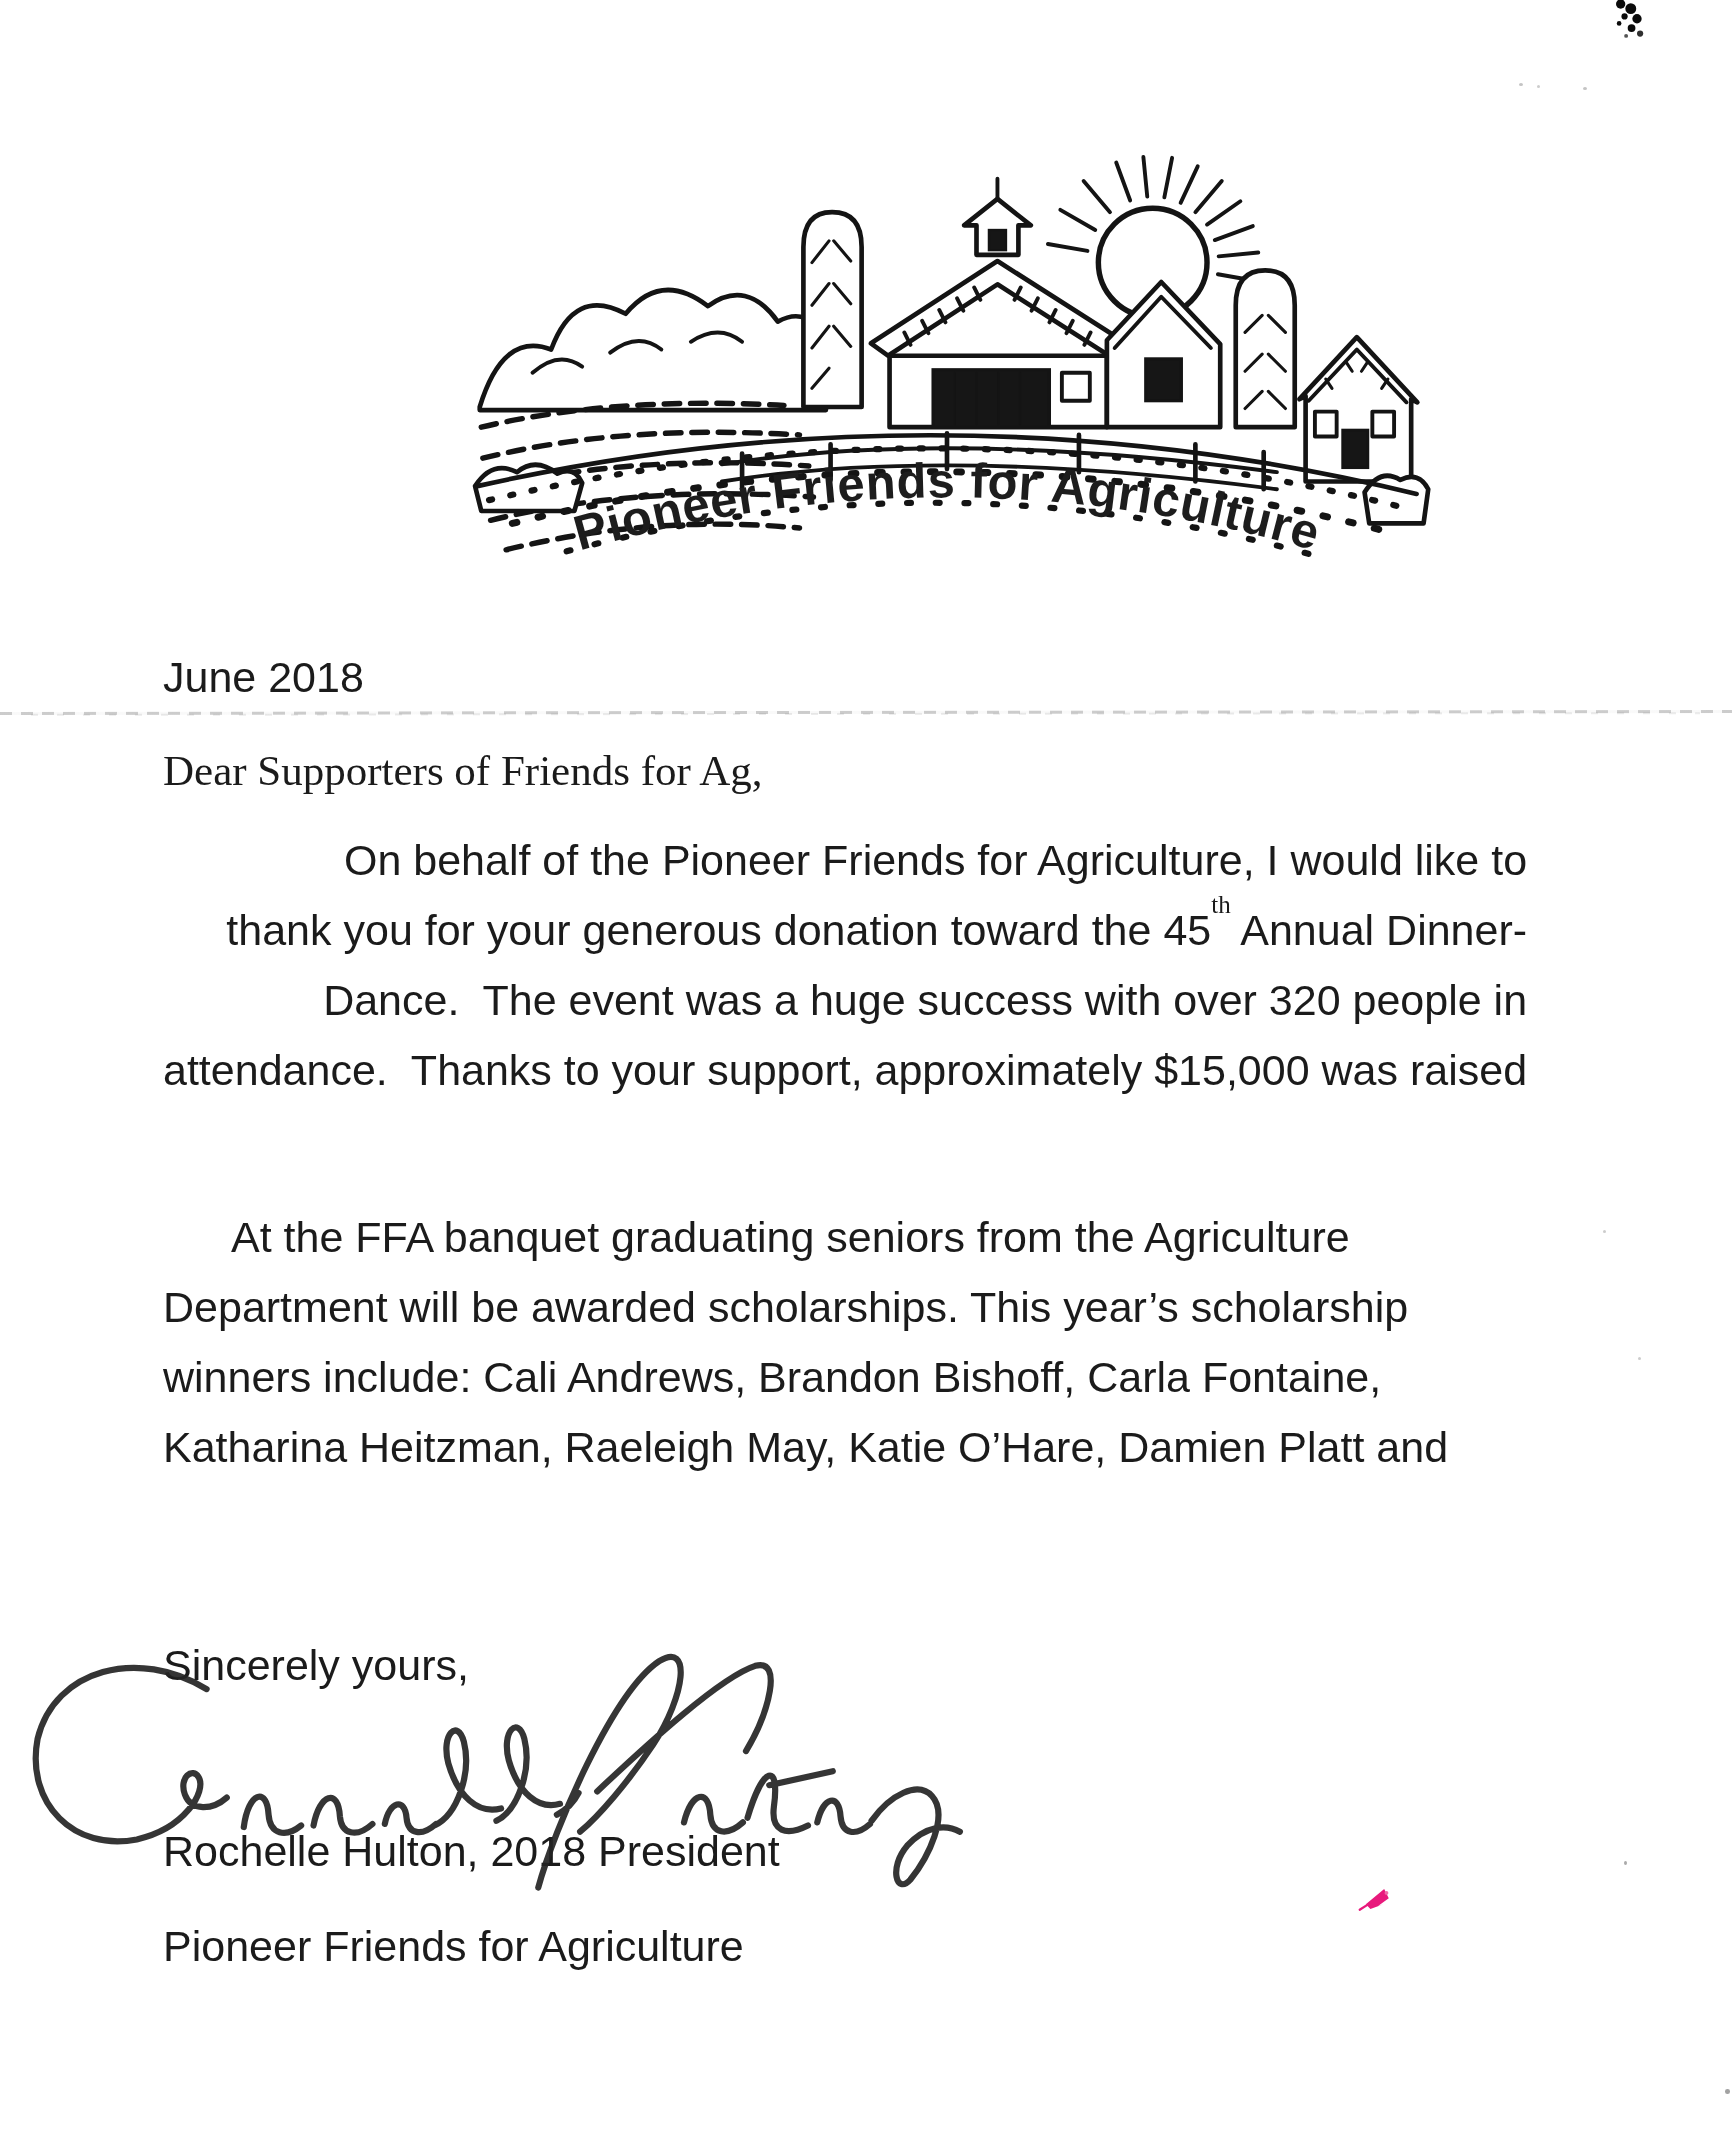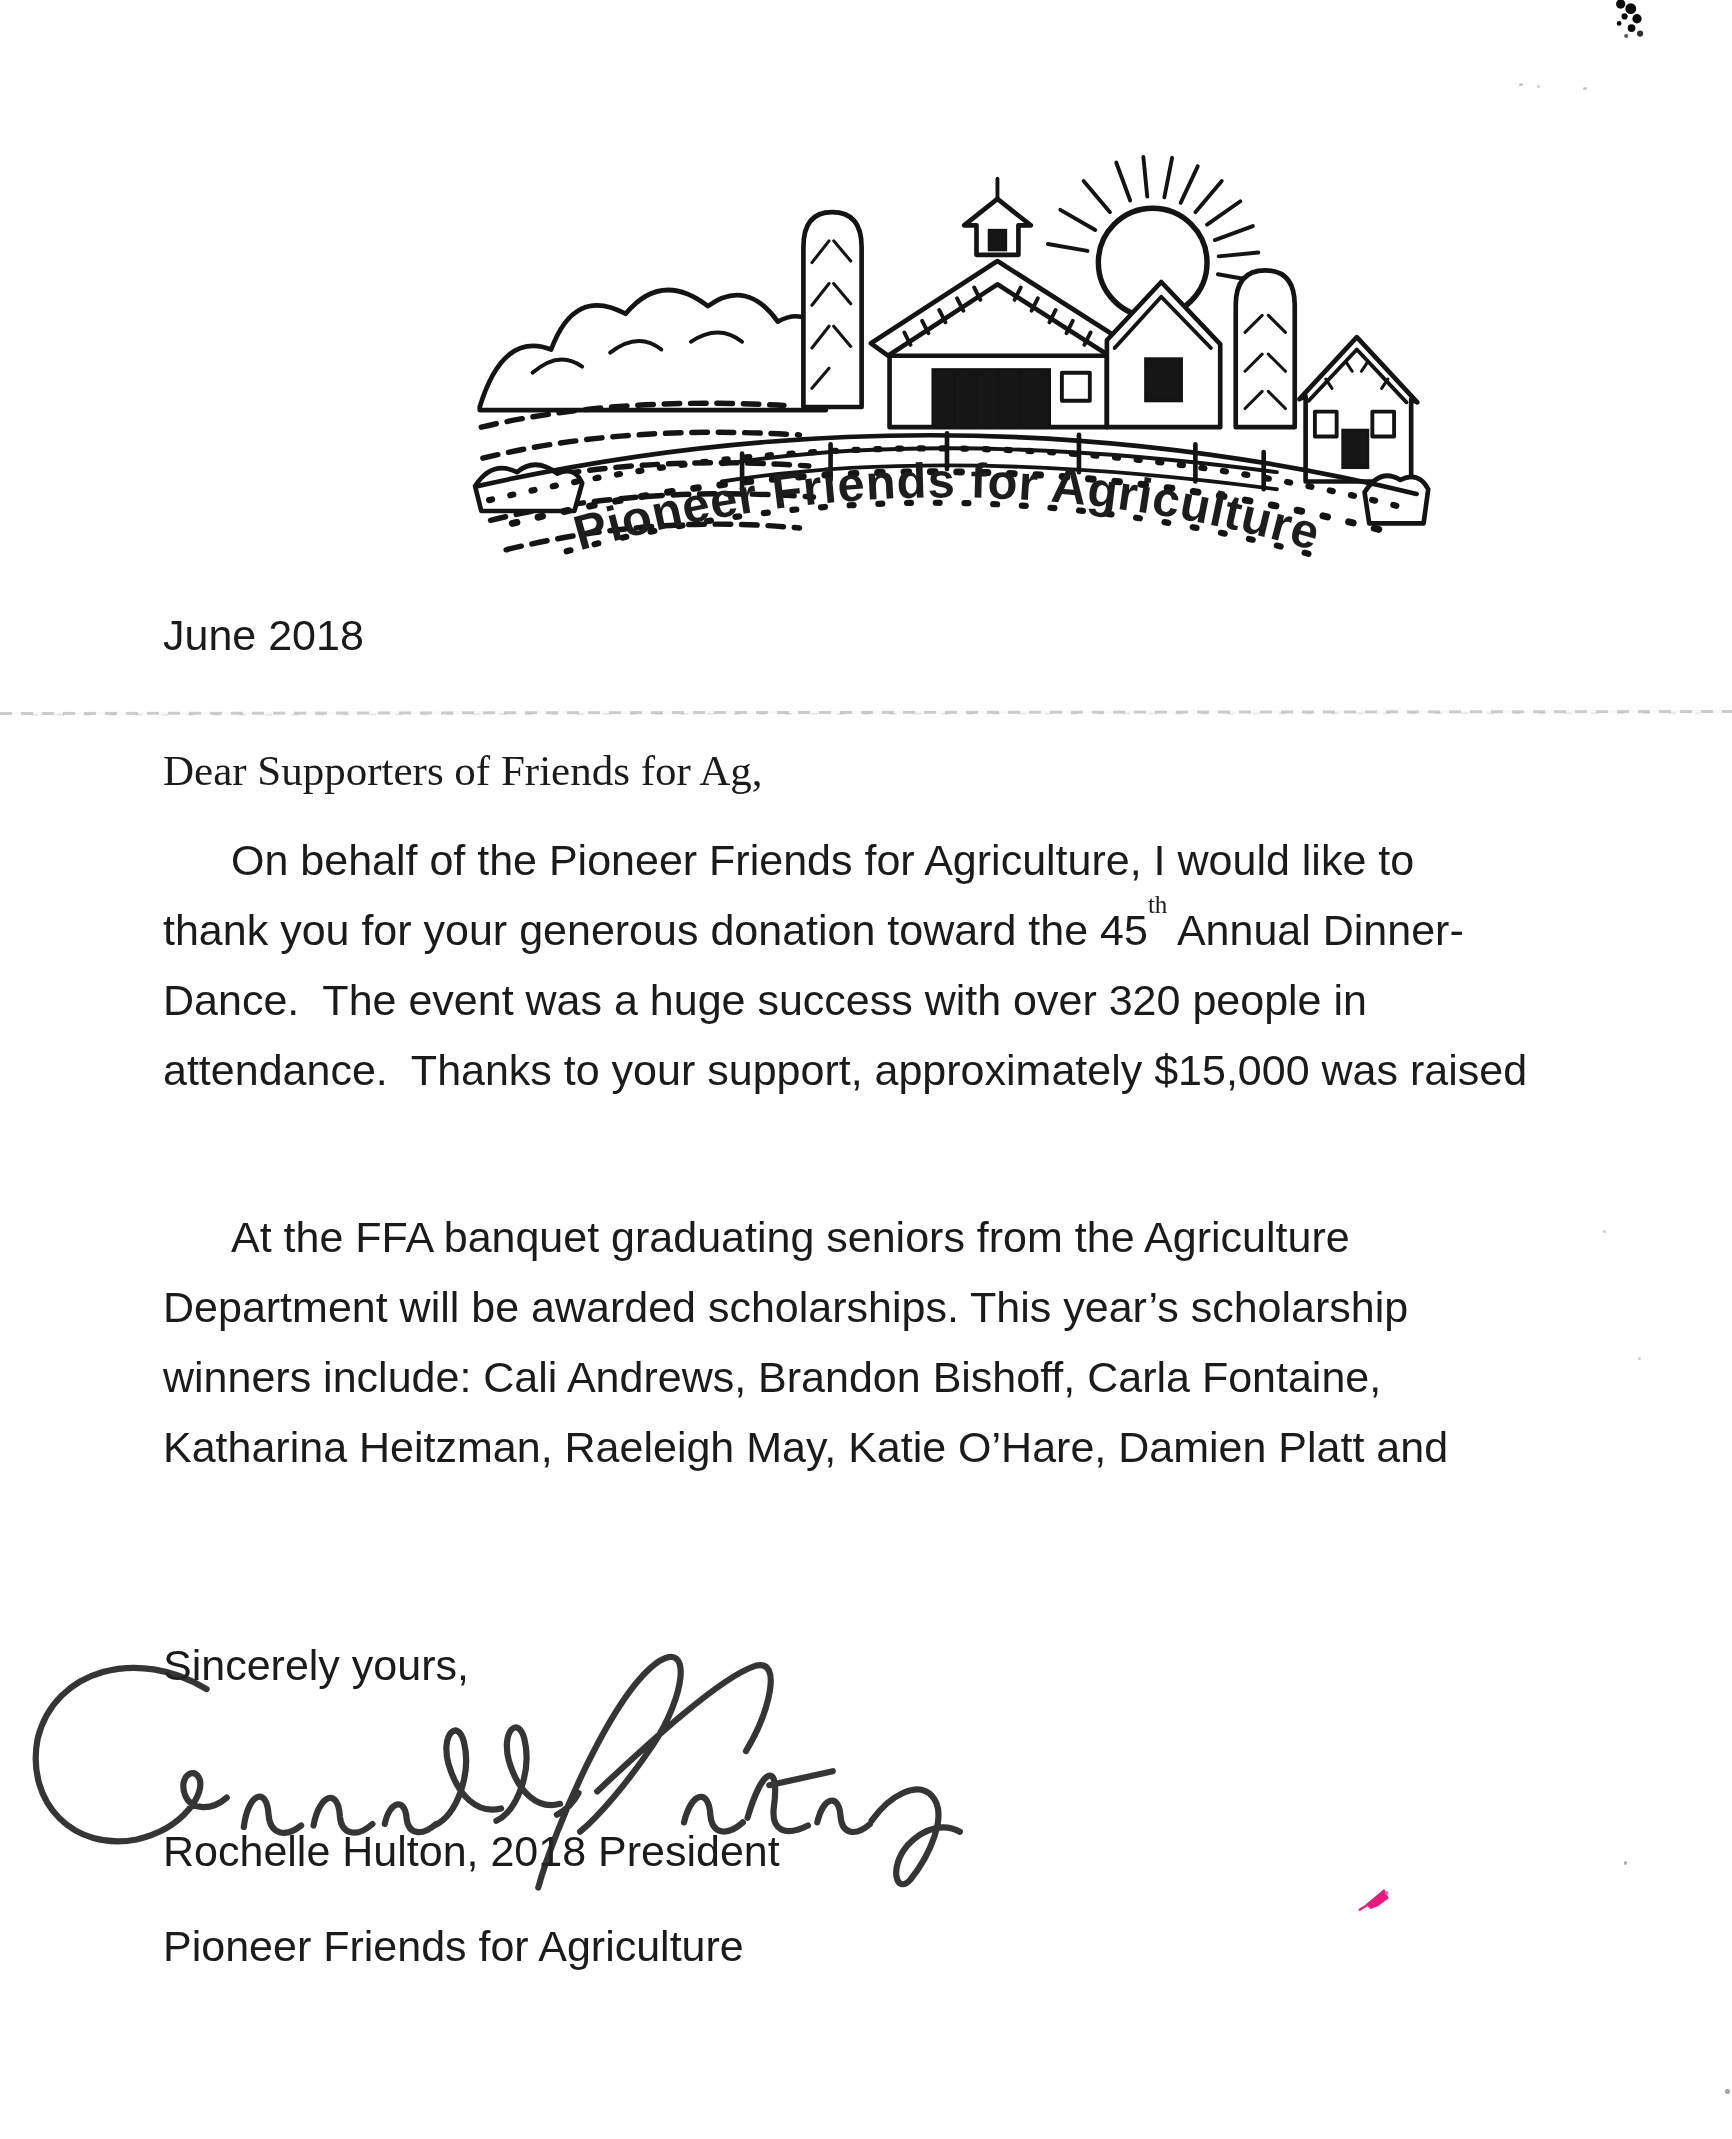--- a/index.html
+++ b/index.html
@@ -138,27 +138,27 @@
 
       <defs>
         <path id="archp" d="M95 540 Q630 365 1165 540"></path>
       </defs>
       <text class="arch-text">
         <textPath href="#archp" startOffset="50%" text-anchor="middle">Pioneer Friends for Agriculture</textPath>
       </text>
     </svg>
   </div>
 
-  <div class="tline" style="top:600px;">June 2018</div>
+  <div class="tline" style="top:642px;">June 2018</div>
 
   <div class="fold"></div>
 
   <div class="tline" style="top:736px;font-family:Liberation Serif, serif;">Dear Supporters of Friends for Ag,</div>
 
-  <div class="paragraph" style="top:825px;">
+  <div class="paragraph" style="top:825px;text-align:right;">
       <div class="line"><span>On behalf of the Pioneer Friends for Agriculture, I would like to</span></div>
       <div class="line"><span>thank you for your generous donation toward the 45</span><sup>th</sup><span> Annual Dinner-</span></div>
       <div class="line"><span>Dance.  The event was a huge success with over 320 people in</span></div>
       <div class="line"><span>attendance.  Thanks to your support, approximately $15,000 was raised</span></div>
     </div>
   <div class="paragraph" style="top:1202px;">
       <div class="line"><span>At the FFA banquet graduating seniors from the Agriculture</span></div>
       <div class="line"><span>Department will be awarded scholarships. This year’s scholarship</span></div>
       <div class="line"><span>winners include: Cali Andrews, Brandon Bishoff, Carla Fontaine,</span></div>
       <div class="line"><span>Katharina Heitzman, Raeleigh May, Katie O’Hare, Damien Platt and</span></div>

